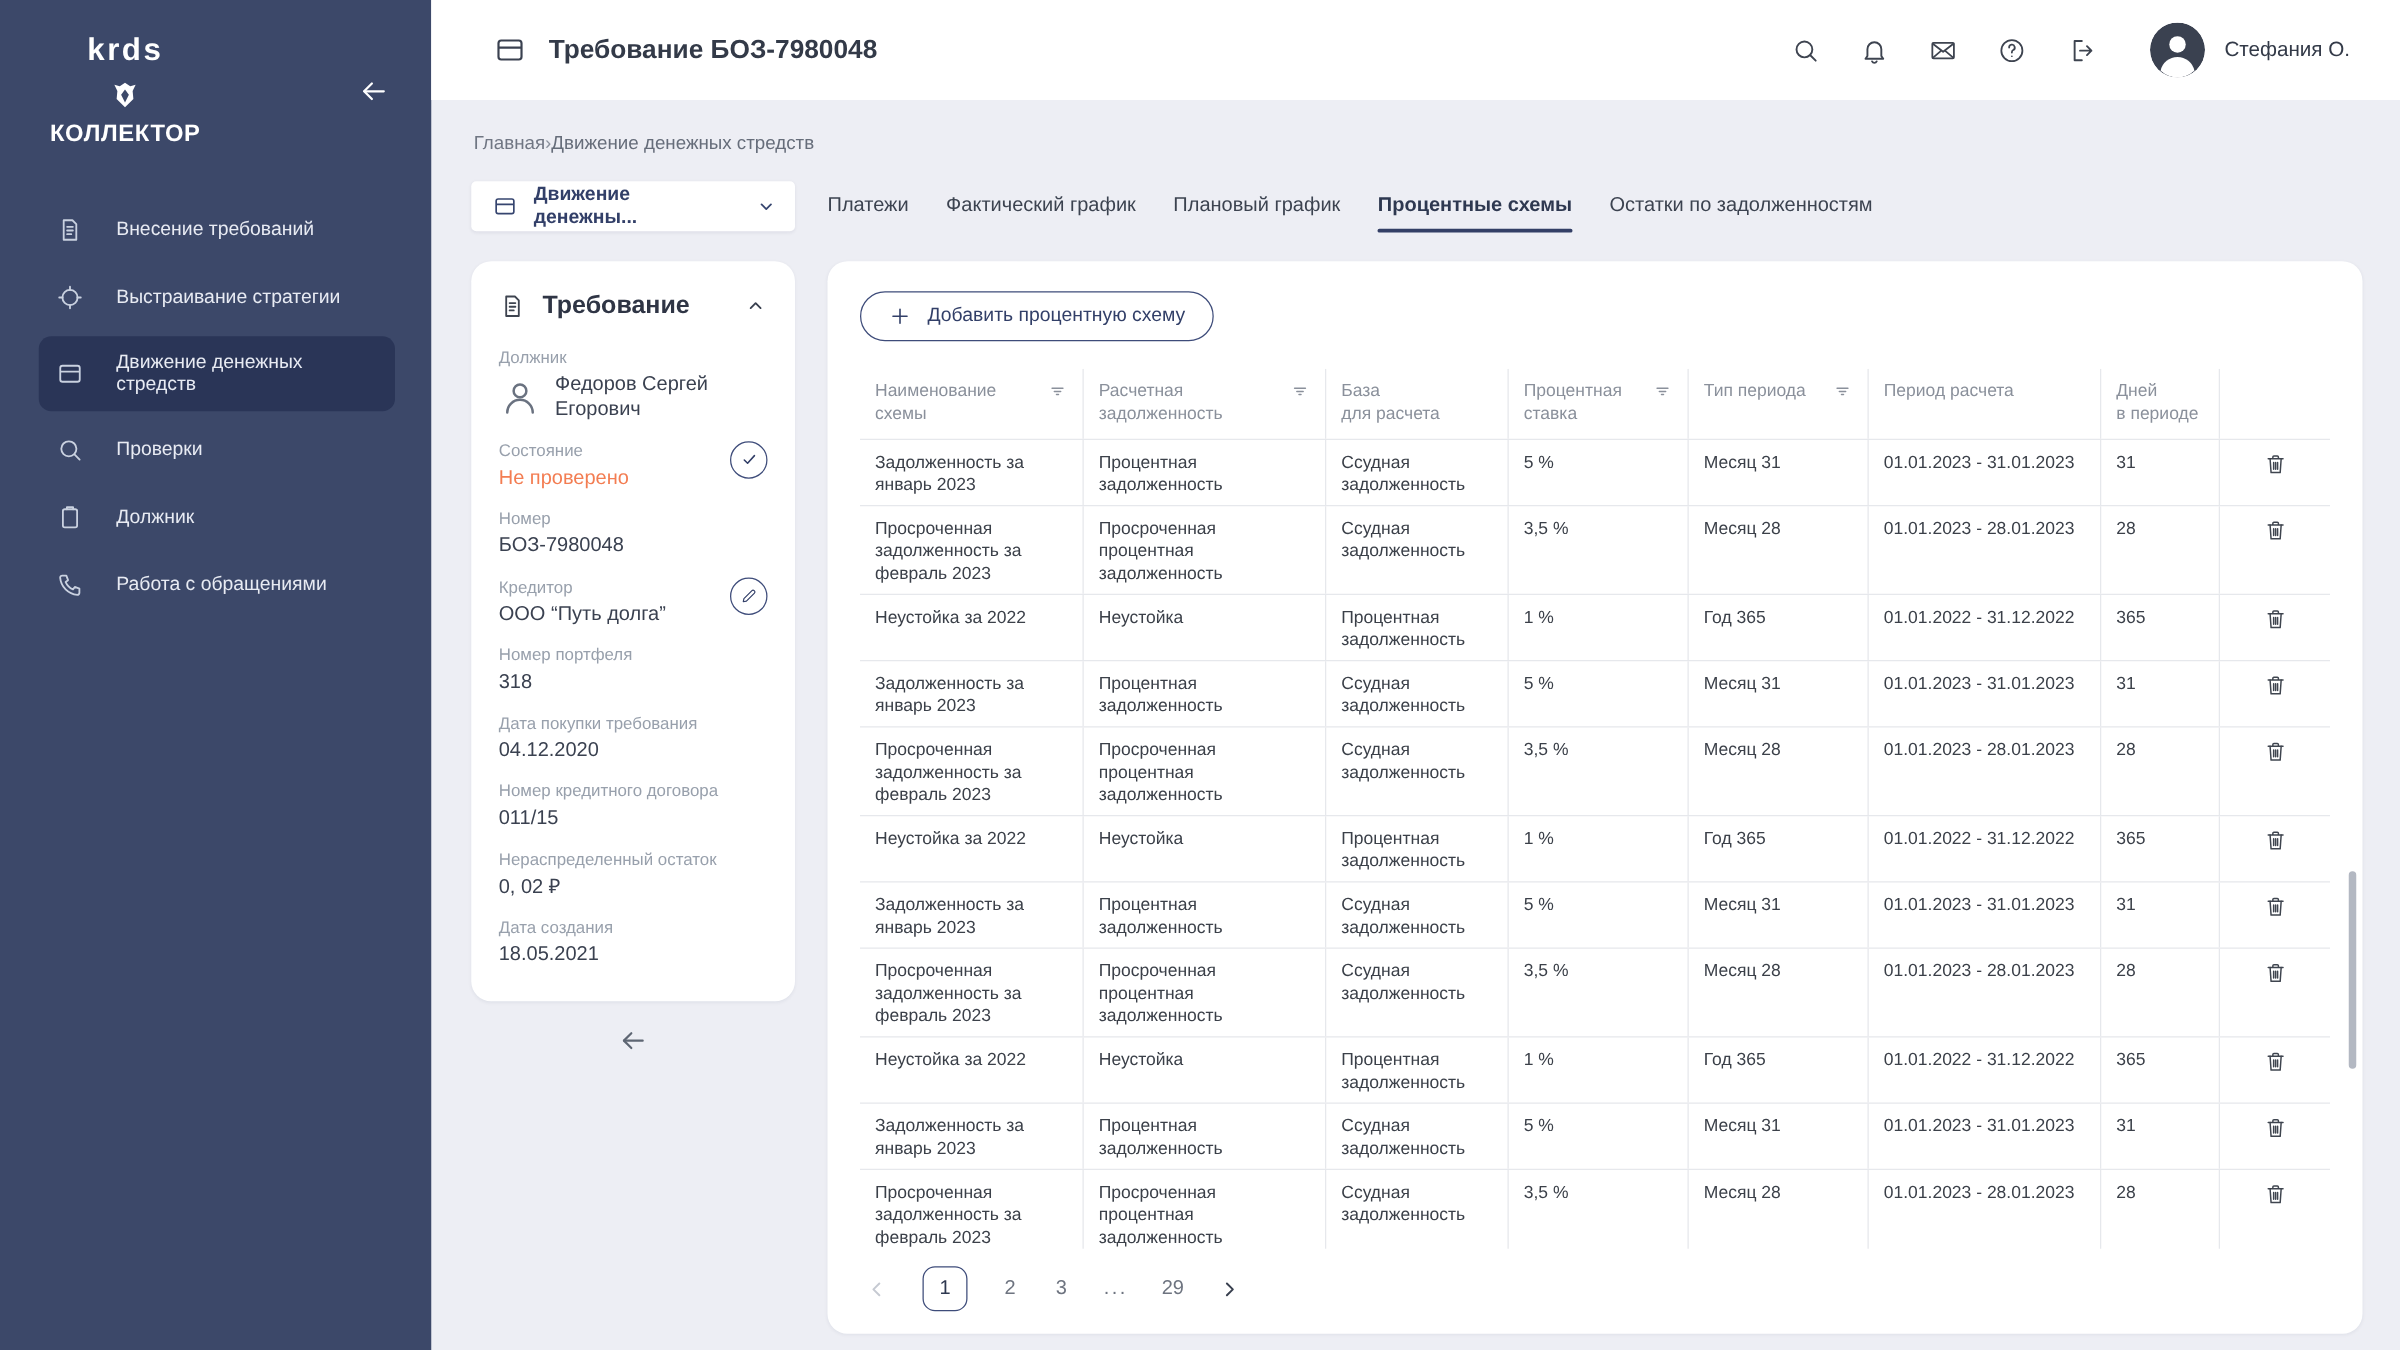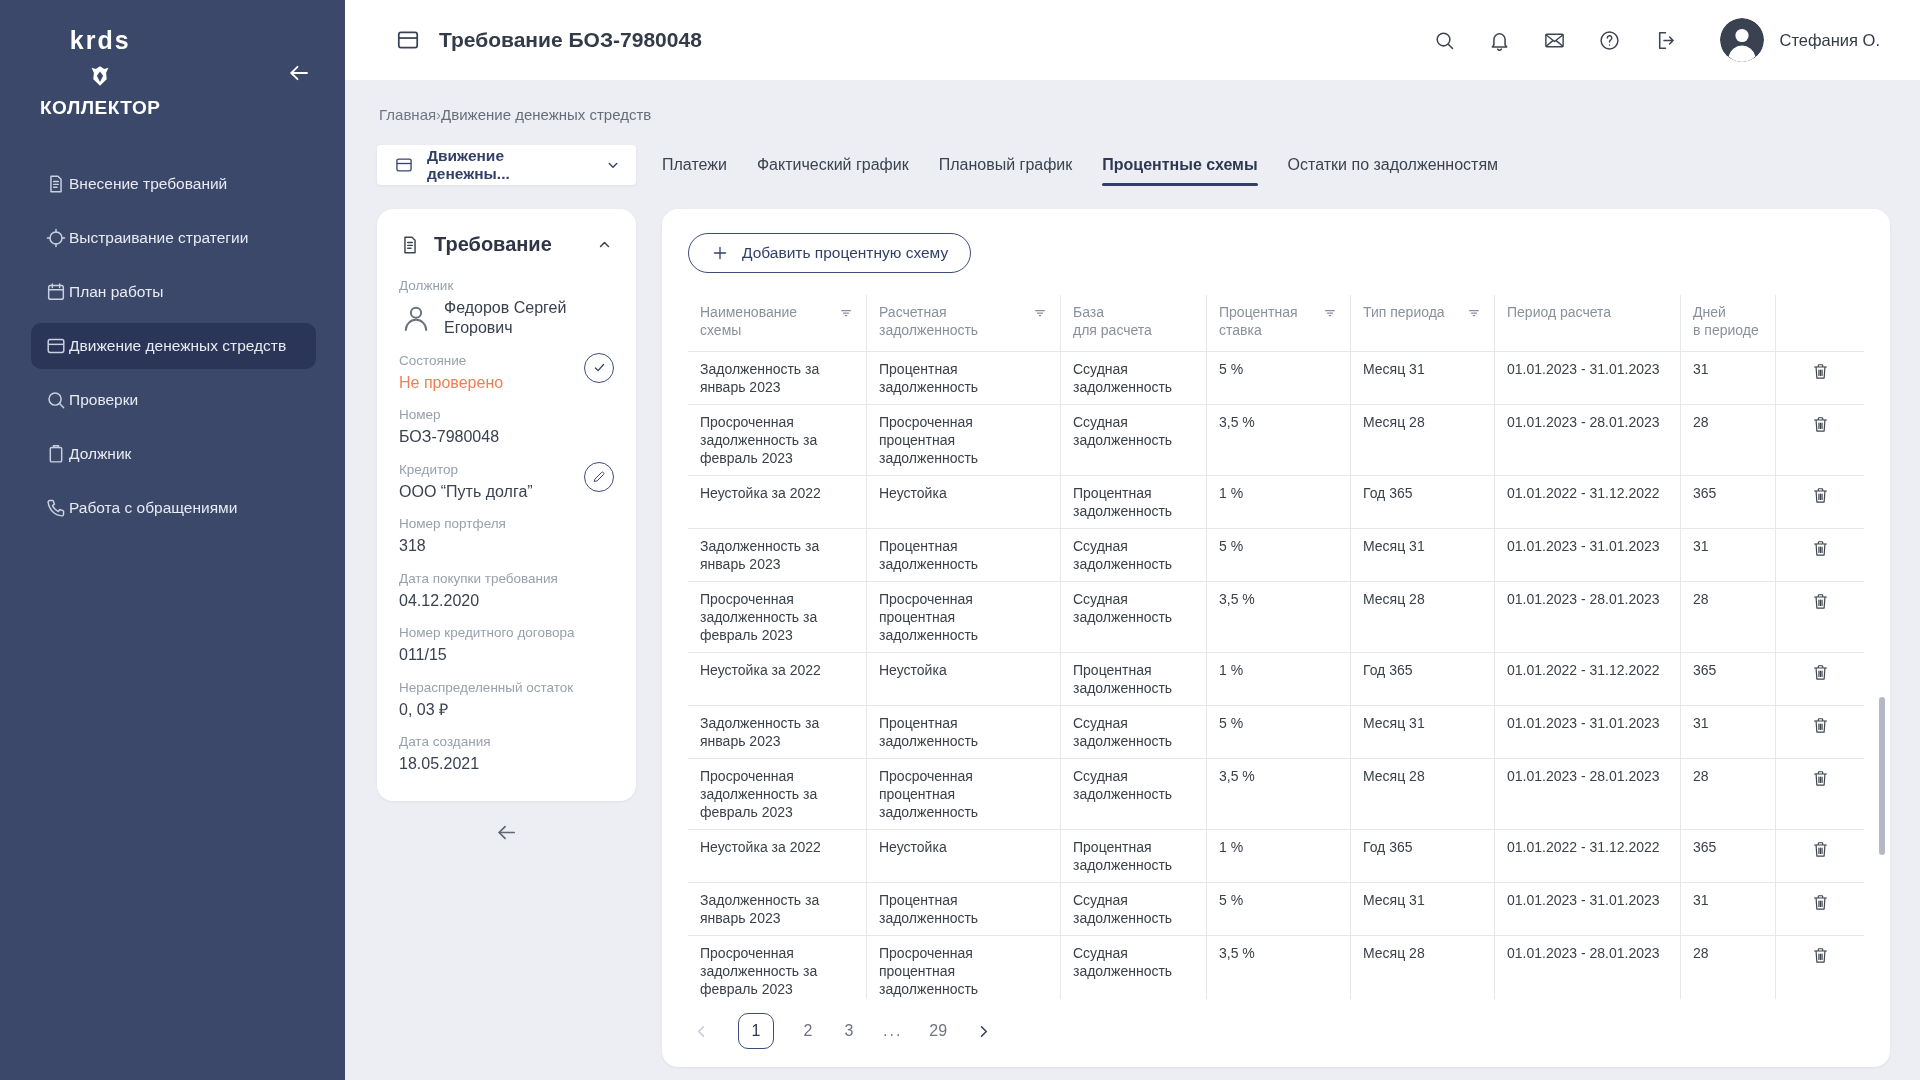--- a/index.html
+++ b/index.html
@@ -15,21 +15,21 @@
 
   
   .sidebar { width:345px; flex-shrink:0; background:#3C4869; color:#E8EBF3; display:flex; flex-direction:column; }
   .logo-row { display:flex; align-items:center; padding:26px 34px 0 40px; }
   .logo { display:flex; align-items:center; gap:9px;flex-direction:column; }
   .logo-krds { font-size:25px; font-weight:800; letter-spacing:2px; color:#fff; }
   .logo-emblem { width:24px; height:24px; }
   .logo-name { font-size:19px; font-weight:800; letter-spacing:.5px; color:#fff; }
   .collapse-btn { margin-left:auto; width:24px; height:24px; color:#fff; }
   .nav { margin-top:42px; display:flex; flex-direction:column; gap:8px; padding:0 29px 0 31px; }
-  .nav-item { display:flex; align-items:center; gap:2px; padding:12px 14px; border-radius:10px; font-size:15.5px; }
+  .nav-item { display:flex; align-items:center; gap:26px; padding:12px 14px; border-radius:10px; font-size:15.5px; }
   .nav-item.active { background:#2A3557; }
   .nav-item .nicon { width:22px; height:22px; flex-shrink:0; color:#C9D1E0; }
 
   
   .main { flex:1; display:flex; flex-direction:column; min-width:0; }
   .topbar { height:80px; background:#fff; display:flex; align-items:center; padding:0 40px 0 50px; flex-shrink:0; }
   .title-group { display:flex; align-items:center; gap:18px; }
   .title-icon { width:26px; height:26px; color:#3A4150; }
   .page-title { font-size:21px; font-weight:700; color:#333A48; }
   .topbar-actions { margin-left:auto; display:flex; align-items:center; gap:32px; color:#3E4450; }
@@ -132,29 +132,20 @@
      <span>Внесение требований</span>
    </div>
       <div class="nav-item">
      <span class="nicon">
           <svg viewBox="0 0 24 24" fill="none" stroke="currentColor" stroke-width="1.6" stroke-linecap="round">
             <circle cx="12" cy="12" r="6.6"></circle>
             <path d="M12 2.6v3M12 18.4v3M2.6 12h3M18.4 12h3"></path>
           </svg>
         </span>
      <span>Выстраивание стратегии</span>
-   </div>
-      <div class="nav-item">
-     <span class="nicon">
-          <svg viewBox="0 0 24 24" fill="none" stroke="currentColor" stroke-width="1.6" stroke-linecap="round" stroke-linejoin="round">
-            <rect x="4" y="5" width="16" height="15" rx="2"></rect>
-            <path d="M8 3.2V7M16 3.2V7M4 9.6h16"></path>
-          </svg>
-        </span>
-     <span>План работы</span>
    </div>
       <div class="nav-item active">
      <span class="nicon">
           <svg viewBox="0 0 24 24" fill="none" stroke="currentColor" stroke-width="1.6" stroke-linejoin="round">
             <rect x="3.5" y="5" width="17" height="14" rx="2"></rect>
             <path d="M3.5 10.2h17"></path>
           </svg>
         </span>
      <span>Движение денежных стредств</span>
    </div>
@@ -378,21 +369,21 @@
          <span>011/15</span>
        </div>
      </div>
 
    </div>
               <div class="field">
      <div class="field-main">
        <div class="field-label">Нераспределенный остаток</div>
        <div class="field-value">
 
-         <span>0, 03 ₽</span>
+         <span>0, 02 ₽</span>
        </div>
      </div>
 
    </div>
               <div class="field">
      <div class="field-main">
        <div class="field-label">Дата создания</div>
        <div class="field-value">
 
          <span>18.05.2021</span>

